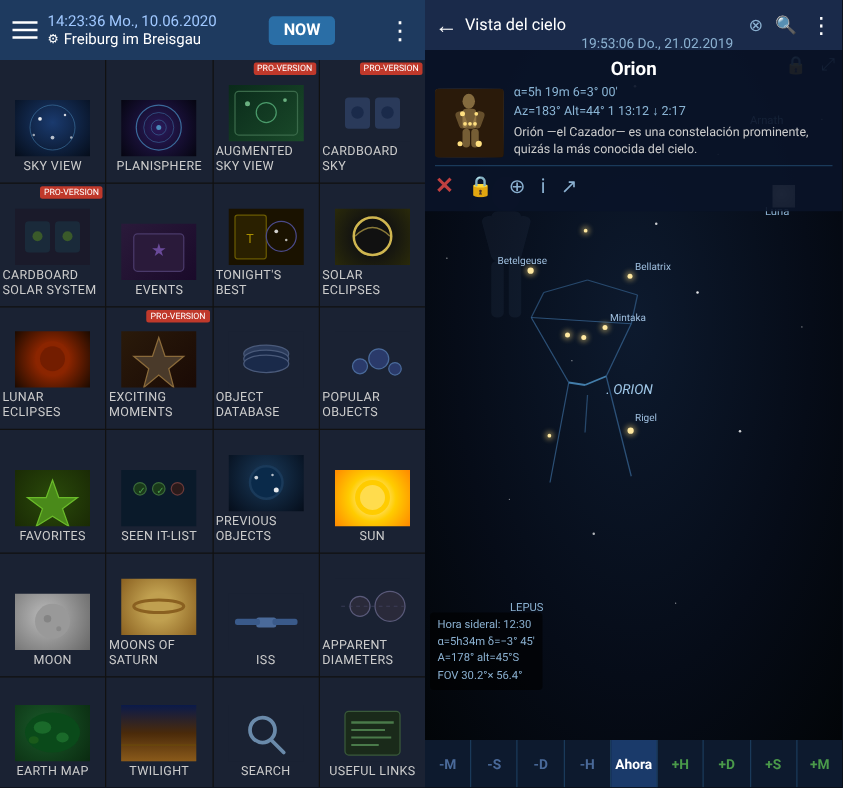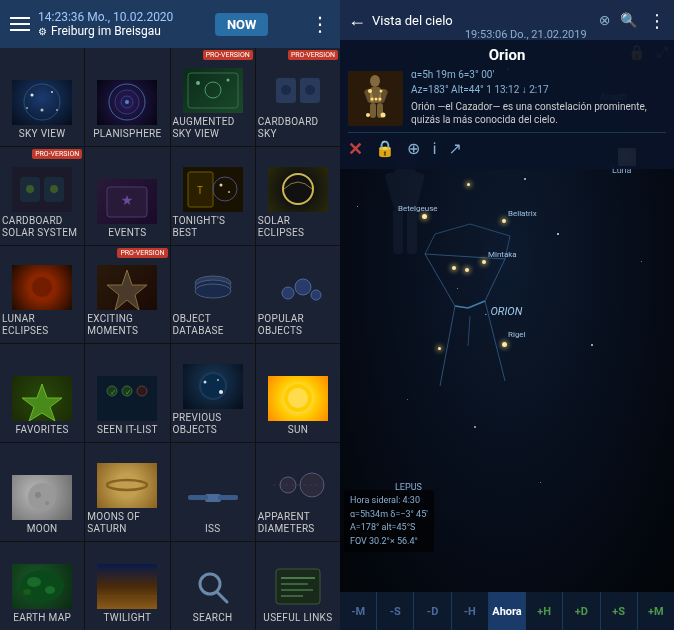--- a/index.html
+++ b/index.html
@@ -378,21 +378,21 @@
 
 <div class="left-panel">
   <div class="left-header">
     <div class="left-header-left">
       <div class="hamburger-icon">
         <span></span>
           <span></span>
           <span></span>
       </div>
       <div class="header-info">
-        <span class="header-time">14:23:36 Mo., 10.02.2020</span>
+        <span class="header-time">14:23:36 Mo., 10.06.2020</span>
         <span class="header-location">
           <span style="font-size:10px;">⚙</span>
           <span>Freiburg im Breisgau</span>
         </span>
       </div>
     </div>
     <div class="now-btn">NOW</div>
     <div class="dots-icon">⋮</div>
   </div>
 
@@ -733,21 +733,21 @@
     <div class="bright-star" style="width:3px;height:3px;top:307px;left:98px;"></div>
     <div class="bright-star" style="width:3px;height:3px;top:143px;left:127px;"></div>
 
     <div class="star-name" style="top:164px;left:58px;">Betelgeuse</div>
     <div class="star-name" style="top:169px;left:168px;">Bellatrix</div>
     <div class="star-name" style="top:210px;left:148px;">Mintaka</div>
     <div class="star-name" style="top:290px;left:168px;">Rigel</div>
 
     <div class="orion-label" style="top:265px;left:145px;">. ORION</div>
 
-    <div class="sky-label" style="bottom:100px;left:55px;">LEPUS</div>
+    <div class="sky-label" style="bottom:100px;left:68px;">LEPUS</div>
 
     <div class="sky-label" style="top:125px;left:272px;">Luna</div>
     <div style="position:absolute;top:108px;left:278px;width:18px;height:18px;background:radial-gradient(circle at 40% 40%,#eee 0%,#aaa 100%);border-radius:50;"></div>
 
     <div class="sky-label" style="top:52px;left:260px;">Arnath</div>
 
     <div style="position:absolute;top:4px;right:28px;color:#8ab0d0;font-size:14px;cursor:pointer;">🔒</div>
 
     <div style="position:absolute;top:4px;right:6px;color:#8ab0d0;font-size:14px;cursor:pointer;">⤢</div>
 
@@ -785,21 +785,21 @@
         <span class="action-close">✕</span>
         <span class="action-icon">🔒</span>
         <span class="action-icon">⊕</span>
         <span class="action-icon">ℹ</span>
         <span class="action-icon">↗</span>
       </div>
     </div>
 
     <div class="bottom-info">
       <div class="bottom-info-text">
-        <div>Hora sideral: 4:30</div>
+        <div>Hora sideral: 12:30</div>
         <div>α=5h34m δ=−3° 45'</div>
         <div>A=178° alt=45°S</div>
         <div>FOV 30.2°× 56.4°</div>
       </div>
     </div>
   </div>
 
   <div class="control-bar" id="control-bar">
 
   <div class="ctrl-btn minus">-M</div>

